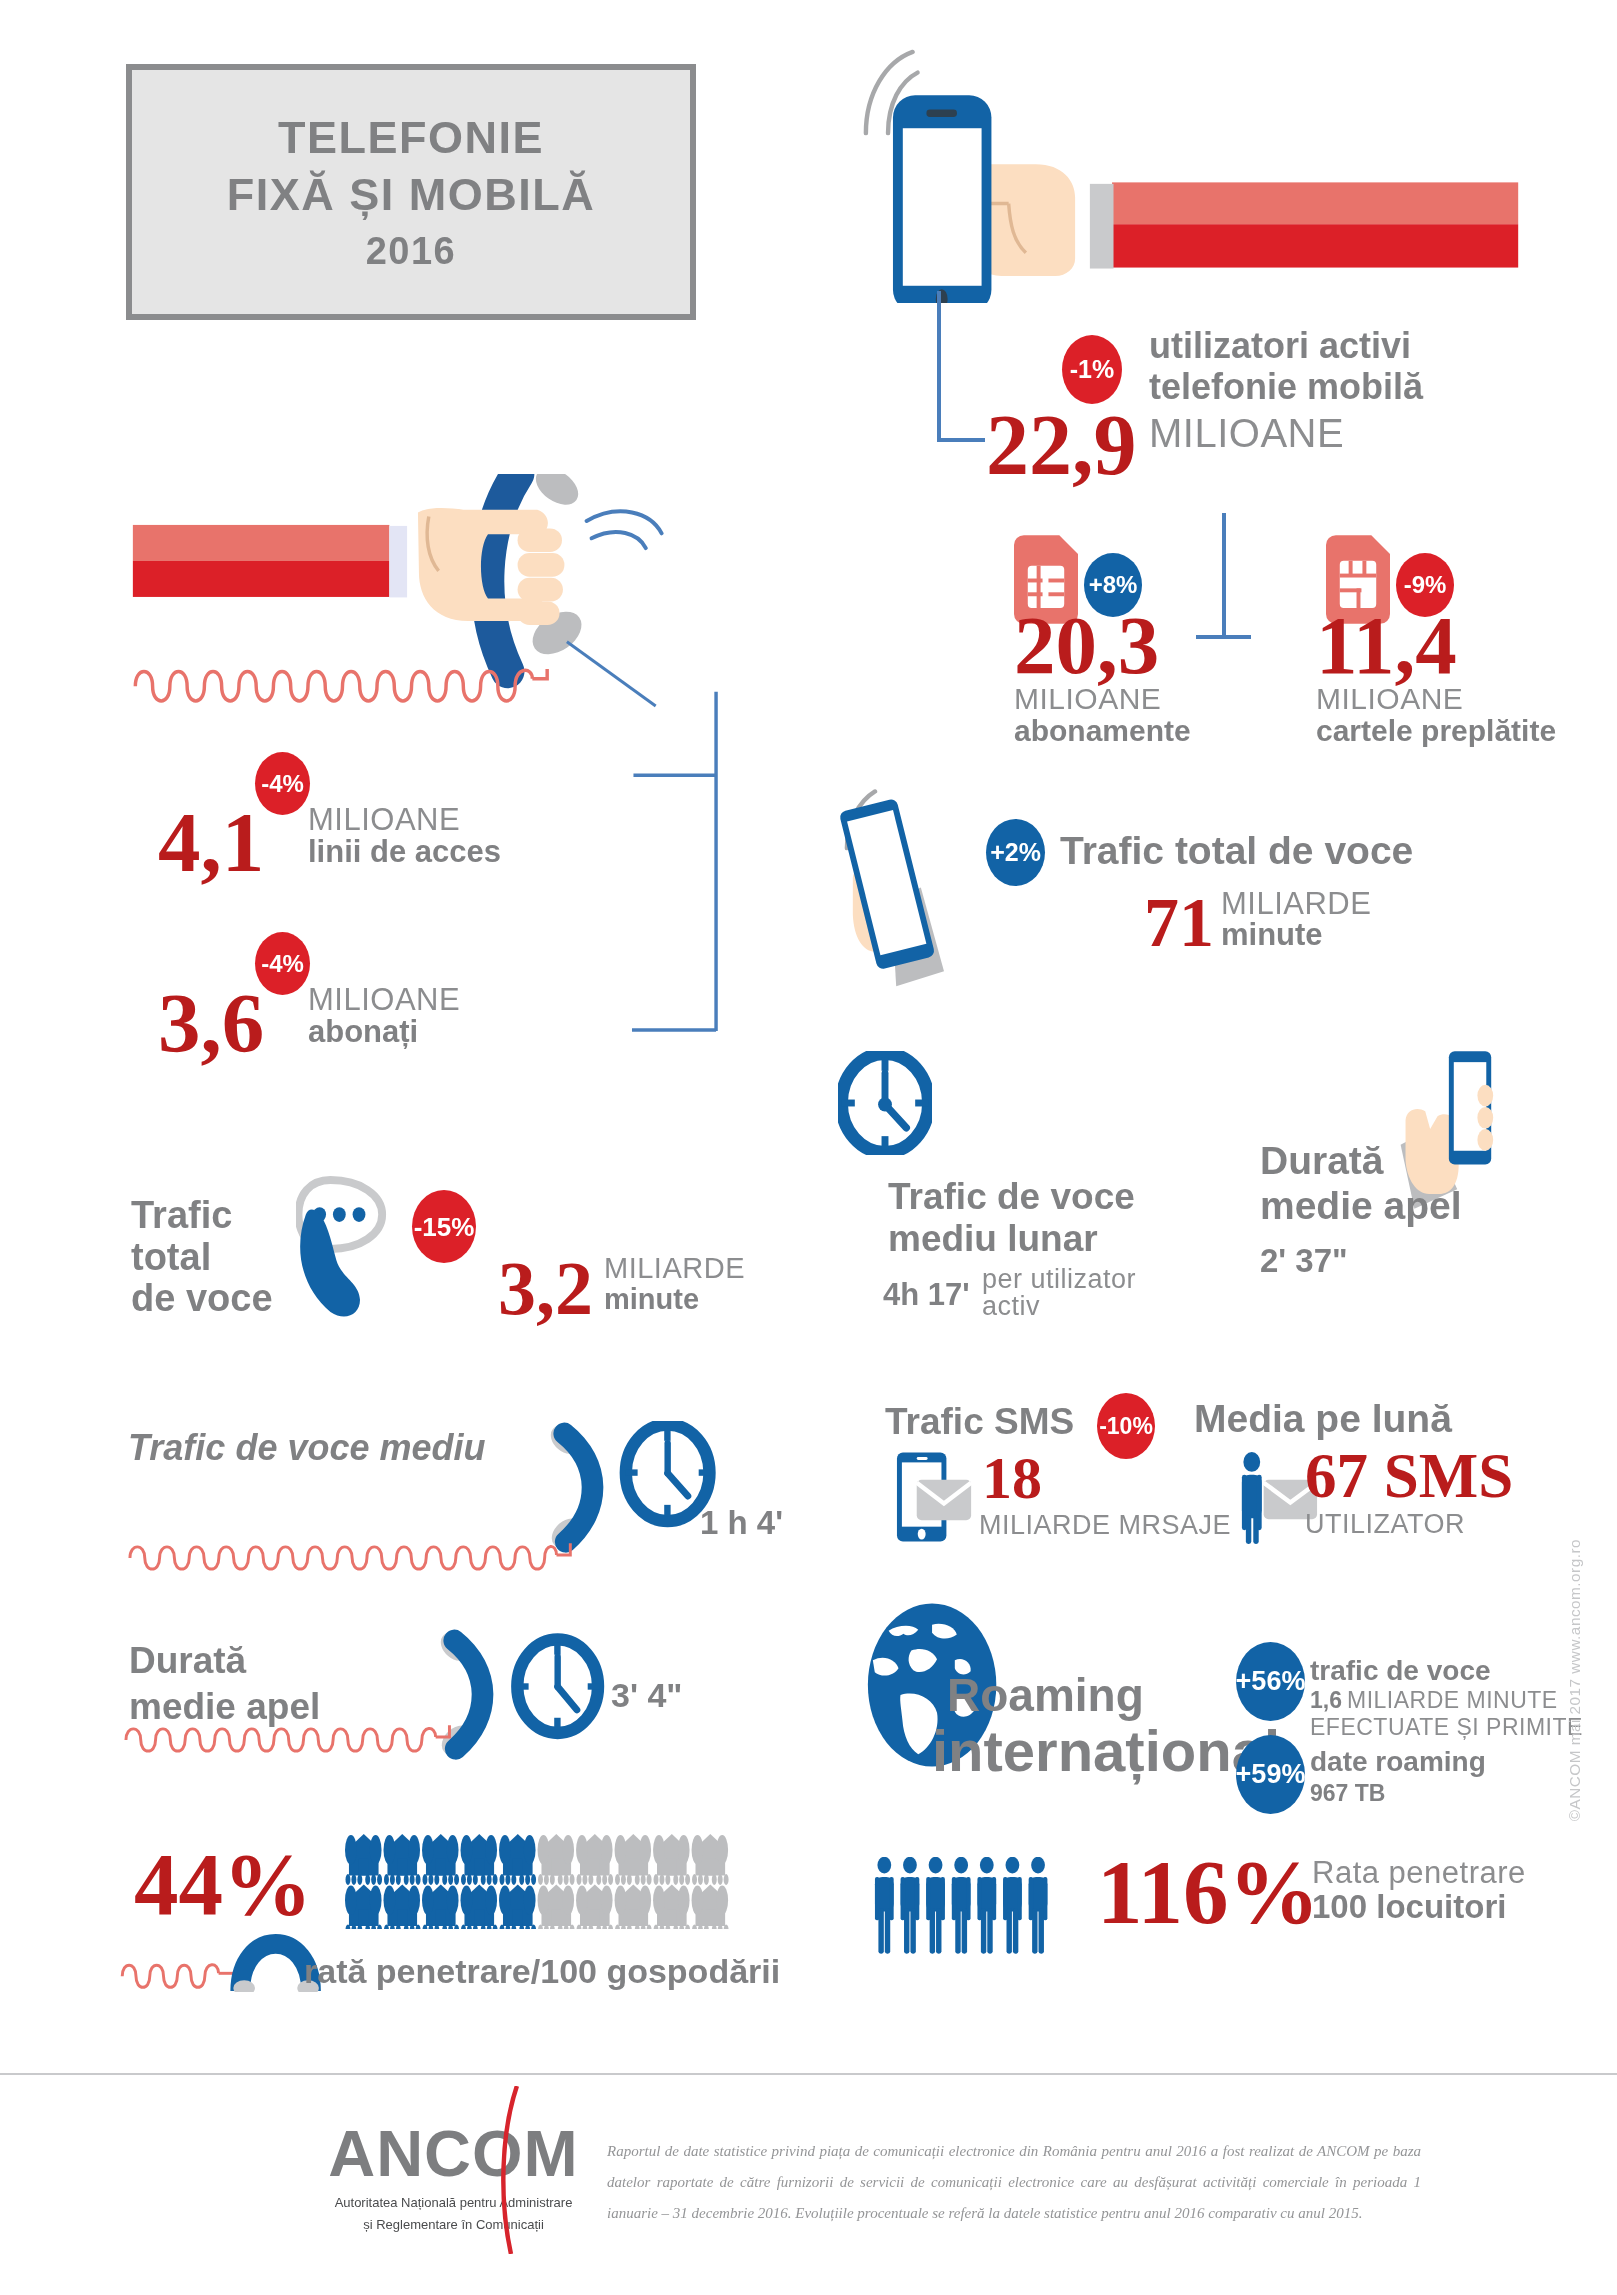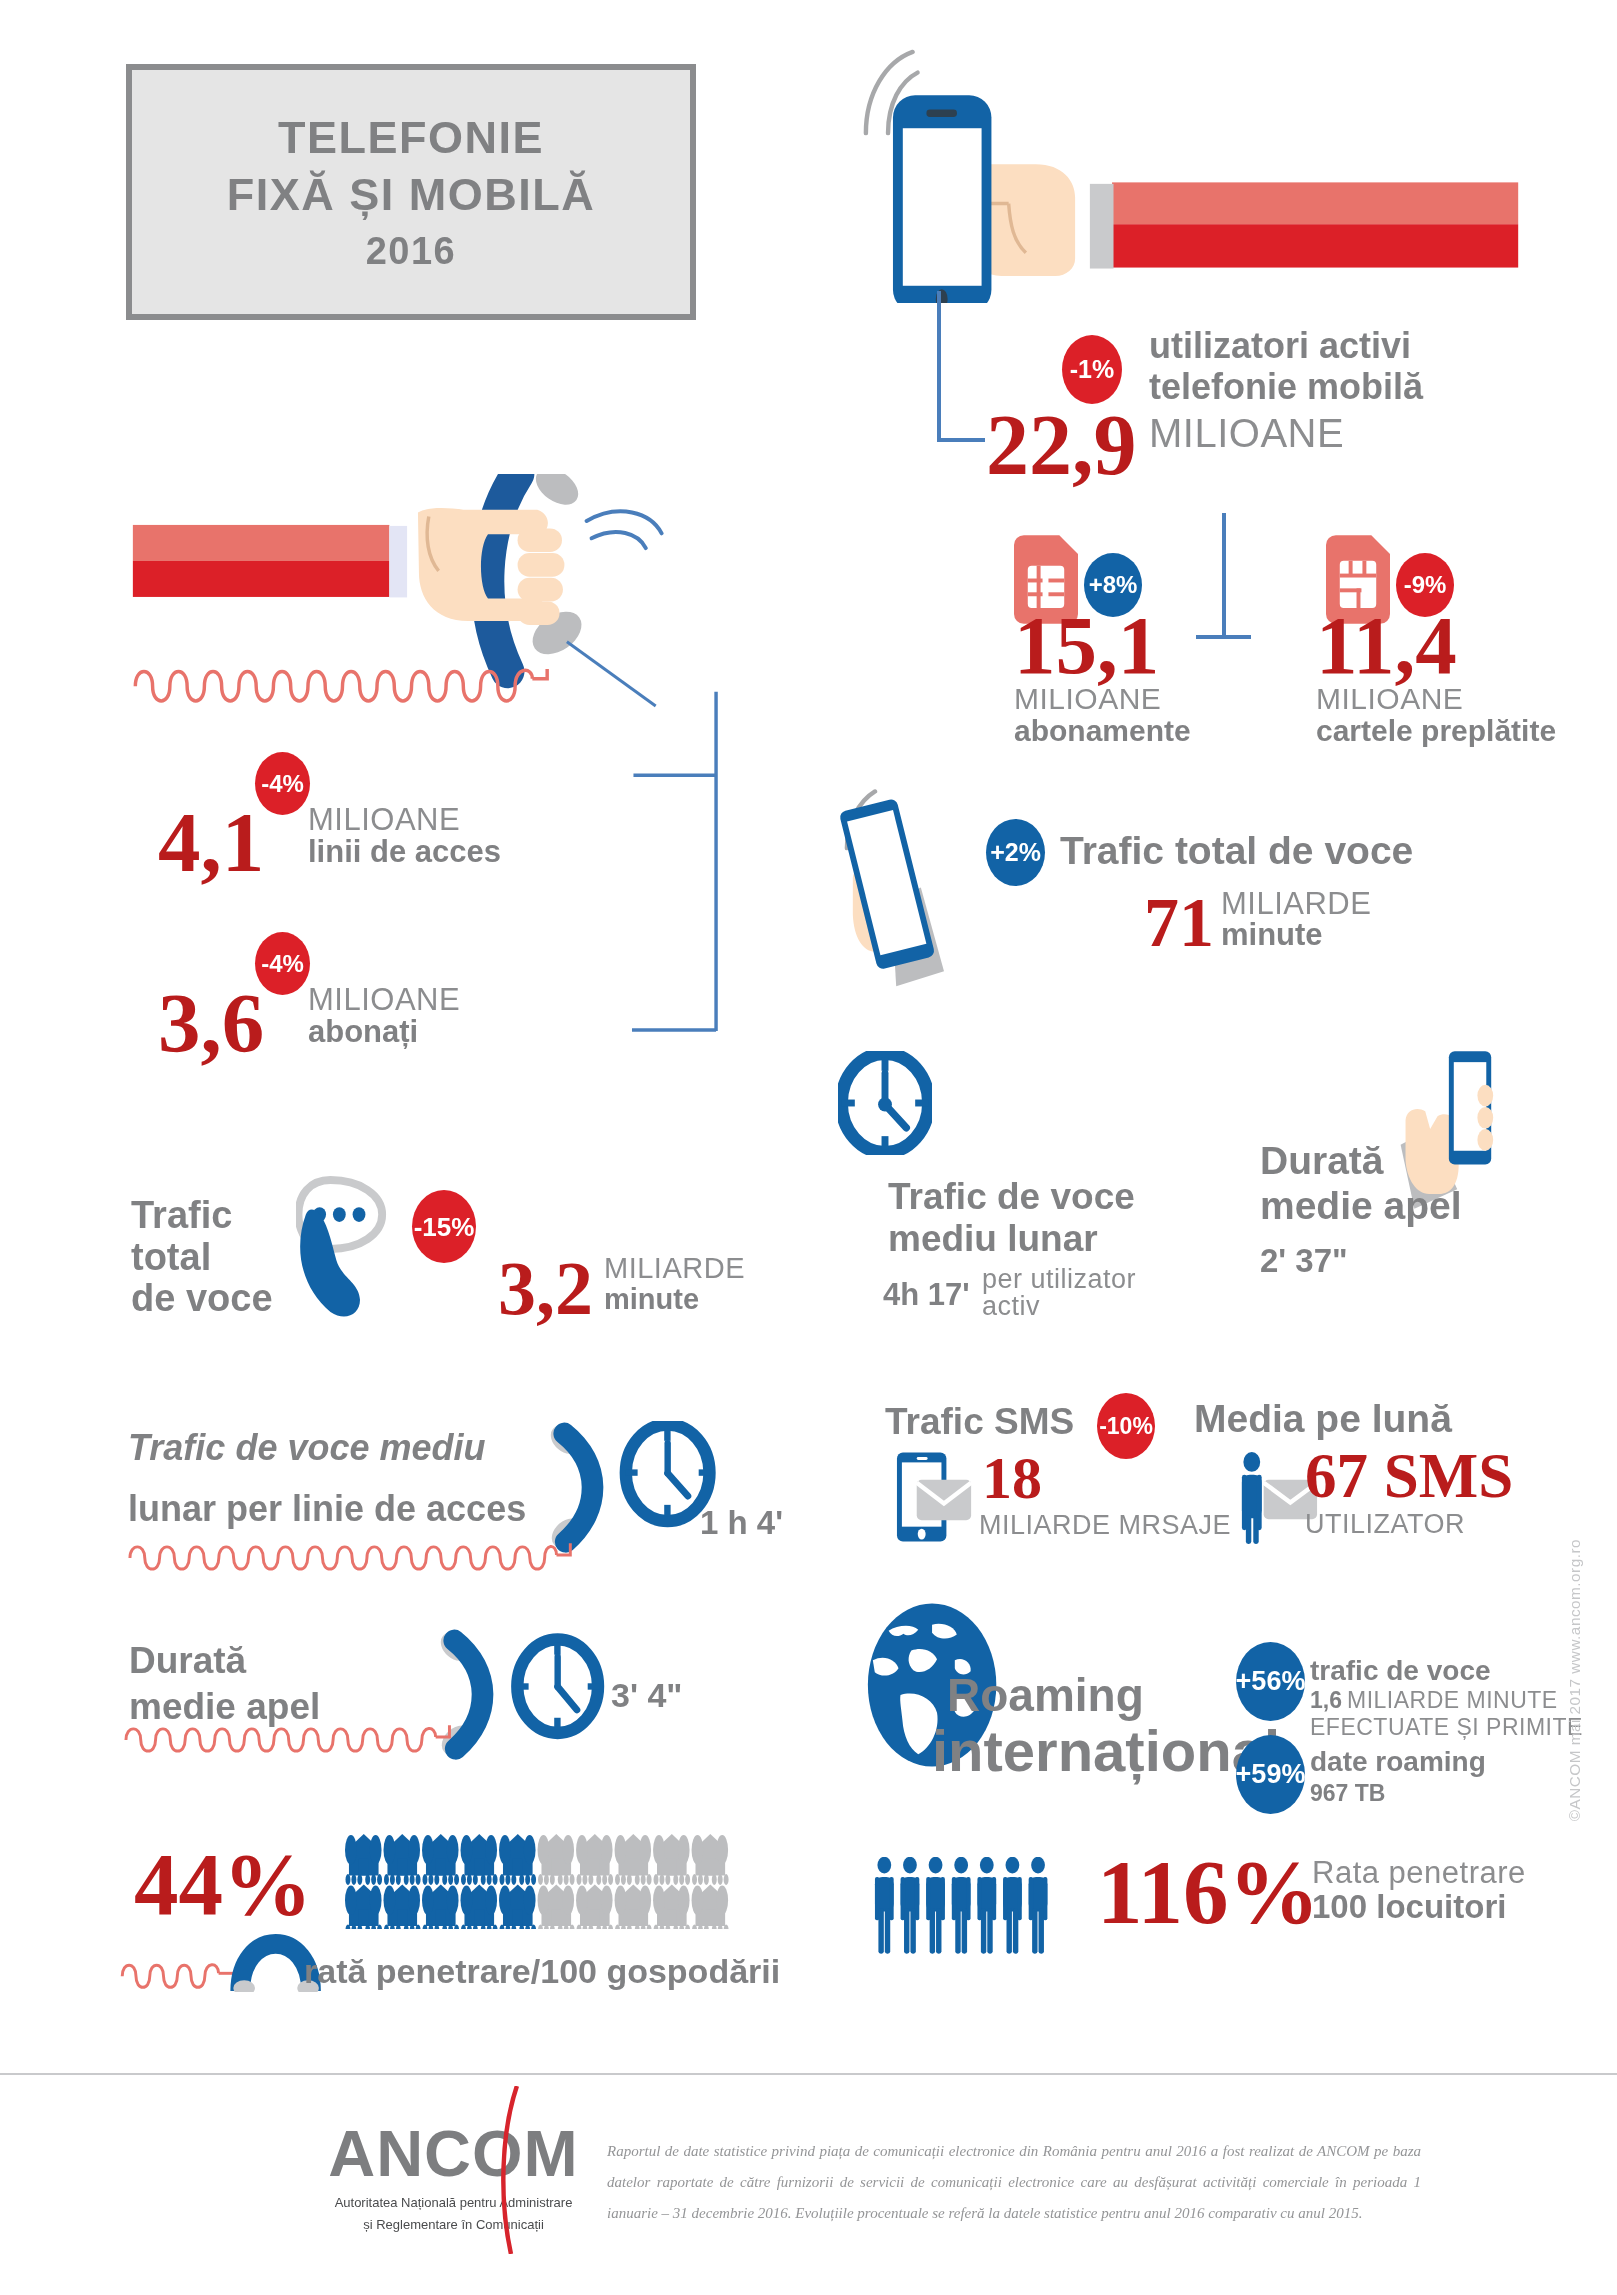--- a/index.html
+++ b/index.html
@@ -115,21 +115,21 @@
       <path d="M0 20 A20 20 0 0 1 20 0 L92 0 L130 38 L130 160 A20 20 0 0 1 110 180 L20 180 A20 20 0 0 1 0 160 Z" fill="#e8736b"></path>
       <rect x="28" y="62" width="74" height="86" rx="8" fill="#ffffff"></rect>
       <rect x="46" y="62" width="8" height="86" fill="#e8736b"></rect>
       <rect x="28" y="88" width="30" height="8" fill="#e8736b"></rect>
       <rect x="28" y="116" width="30" height="8" fill="#e8736b"></rect>
       <rect x="70" y="88" width="32" height="8" fill="#e8736b"></rect>
       <rect x="70" y="116" width="32" height="8" fill="#e8736b"></rect>
     </svg>
   </div>
   <div class="abs badge blue" style="left:1084px; top:553px; width:58px; height:64px; font-size:24px;">+8%</div>
-  <div class="abs bignum" style="left:1014px; top:604px; font-size:83px;">15,1</div>
+  <div class="abs bignum" style="left:1014px; top:604px; font-size:83px;">20,3</div>
   <div class="abs thin" style="left:1014px; top:683px; font-size:30px;">MILIOANE</div>
   <div class="abs bold" style="left:1014px; top:714px; font-size:30px;">abonamente</div>
 
   <div class="abs" style="left:1326px; top:535px;">
     <svg width="64" height="89" viewBox="0 0 130 180">
       <path d="M0 20 A20 20 0 0 1 20 0 L92 0 L130 38 L130 160 A20 20 0 0 1 110 180 L20 180 A20 20 0 0 1 0 160 Z" fill="#e8736b"></path>
       <rect x="28" y="52" width="74" height="96" rx="8" fill="#ffffff"></rect>
       <rect x="28" y="78" width="74" height="8" fill="#e8736b"></rect>
       <rect x="46" y="52" width="8" height="30" fill="#e8736b"></rect>
       <rect x="74" y="52" width="8" height="30" fill="#e8736b"></rect>
@@ -309,21 +309,20 @@
         <rect x="41" y="130" width="11" height="58" rx="5"></rect>
       </g>
       <rect x="62" y="58" width="108" height="80" rx="10" fill="#c9cacc"></rect>
       <path d="M62 64 L116 104 L170 64" stroke="#ffffff" stroke-width="9" fill="none"></path>
     </svg>
   </div>
   <div class="abs bignum" style="left:1305px; top:1445px; font-size:63px;">67 SMS</div>
   <div class="abs thin" style="left:1305px; top:1510px; font-size:27px;">UTILIZATOR</div>
 
   <div class="abs bold" style="left:128px; top:1428px; font-size:36px;font-style:italic;">Trafic de voce mediu</div>
-  <div class="abs bold" style="left:128px; top:1489px; font-size:36px;">lunar per linie de acces</div>
   <div class="abs" style="left:547px; top:1421px;">
     <svg width="197" height="148" viewBox="0 0 400 300">
 
       <ellipse cx="38" cy="38" rx="34" ry="24" transform="rotate(40 38 38)" fill="#c9cacc"></ellipse>
       <ellipse cx="42" cy="228" rx="36" ry="26" transform="rotate(-40 42 228)" fill="#c9cacc"></ellipse>
       <path d="M35 25 C110 85 112 180 38 245" stroke="#1263a6" stroke-width="44" fill="none" stroke-linecap="round"></path>
 
       <ellipse cx="245" cy="105" rx="85" ry="98" fill="none" stroke="#1263a6" stroke-width="25"></ellipse>
       <rect x="238" y="16" width="13" height="24" fill="#1263a6"></rect>
       <rect x="238" y="170" width="13" height="24" fill="#1263a6"></rect>

